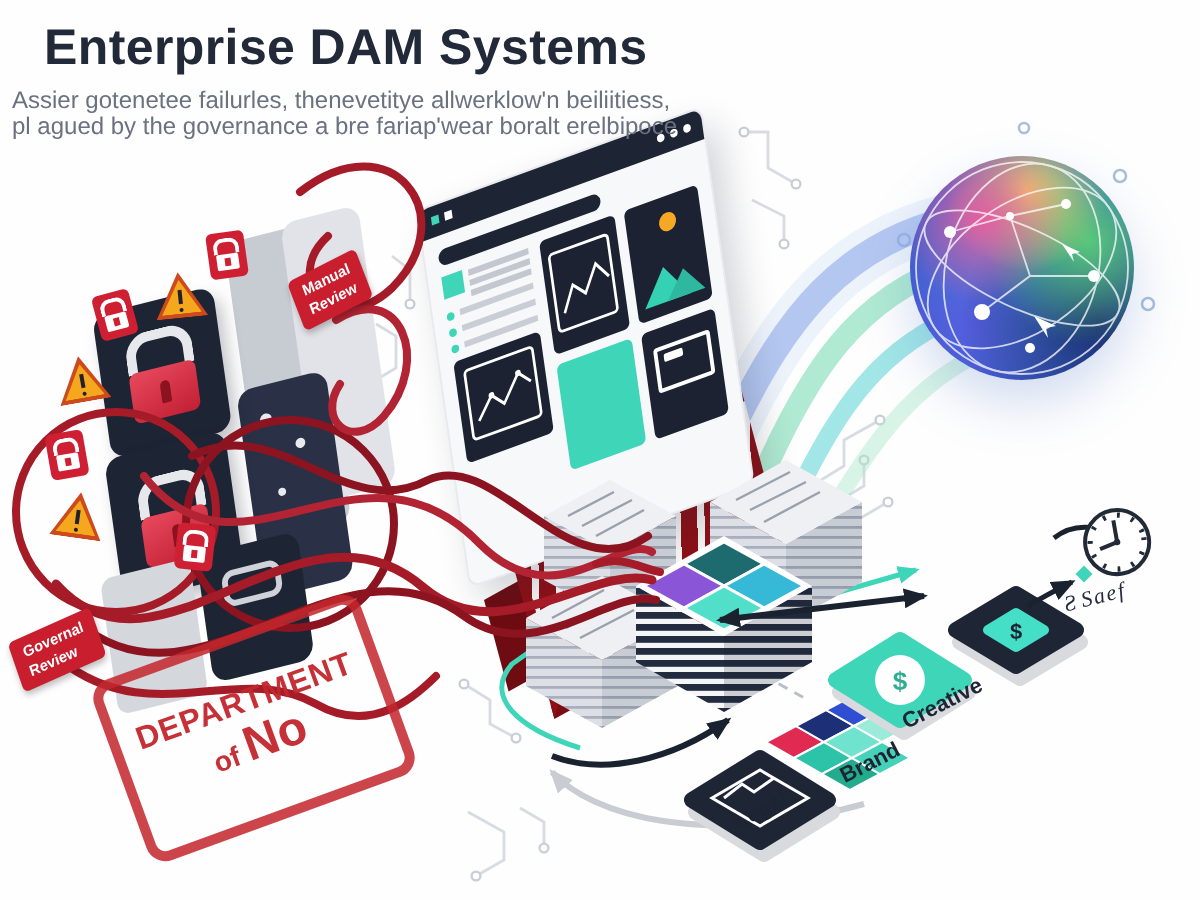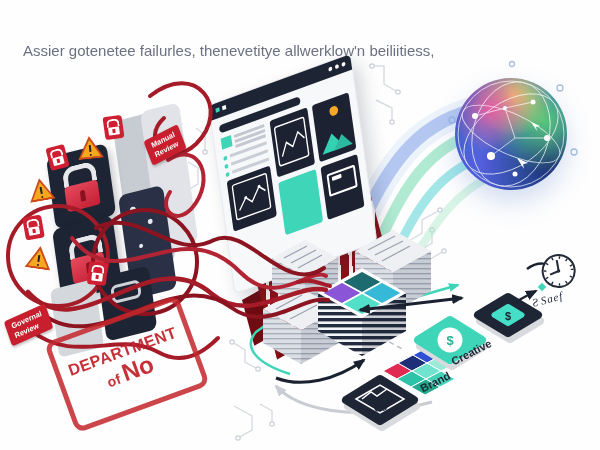--- a/index.html
+++ b/index.html
@@ -2,21 +2,21 @@
 <html><head>
 <meta charset="utf-8">
 <style>
   html,body{margin:0;padding:0;background:#fff;font-family:"Liberation Sans",sans-serif;}
   .canvas{position:relative;width:600px;height:450px;overflow:hidden;background:#fefefe;}
   .abs{position:absolute;}
   svg.layer{position:absolute;left:0;top:0;}
 
   
   .title{left:22px;top:10px;font-size:25px;font-weight:800;color:#222a3a;letter-spacing:.2px;}
-  .subtitle{left:23px;top:44px;font-size:15px;color:#6a7180;line-height:13px;}
+  .subtitle{left:6px;top:44px;font-size:12px;color:#6a7180;line-height:13px;}
 
   
   .window{left:208px;top:105px;width:150px;height:185px;transform:rotate(-20deg) skewX(-12deg);
     transform-origin:0 0;background:#f7f8fa;border-radius:6px;
     box-shadow:6px 10px 18px rgba(30,38,60,.20);border:1px solid #e8eaee;}
   .winbar{height:15px;background:#1d2433;border-radius:5px 5px 0 0;position:relative;}
   .windots{position:absolute;right:6px;top:5px;display:flex;gap:3px;}
   .windots i{width:4px;height:4px;border-radius:50%;background:#fff;display:block;}
   .winsq{position:absolute;left:6px;top:5px;display:flex;gap:3px;}
   .winsq i{width:4px;height:4px;display:block;}
@@ -480,17 +480,19 @@
       <line x1="21" y1="21" x2="21" y2="10" stroke="#222a38" stroke-width="2"></line>
       <line x1="21" y1="21" x2="12" y2="23" stroke="#222a38" stroke-width="2"></line>
       <circle cx="21" cy="21" r="1.6" fill="#222a38"></circle>
     </svg>
   </div>
   <div class="abs note">
     <span class="g">Ƨ</span>
     <span class="t">Saef</span>
   </div>
 
+  <div class="abs title">Enterprise DAM Systems</div>
   <div class="abs subtitle">
     <div>Assier gotenetee failurles, thenevetitye allwerklow'n beiliitiess,</div>
+    <div>pl agued by the governance a bre fariap'wear boralt erelbipoce</div>
   </div>
 
 </div>
 
 </body></html>

